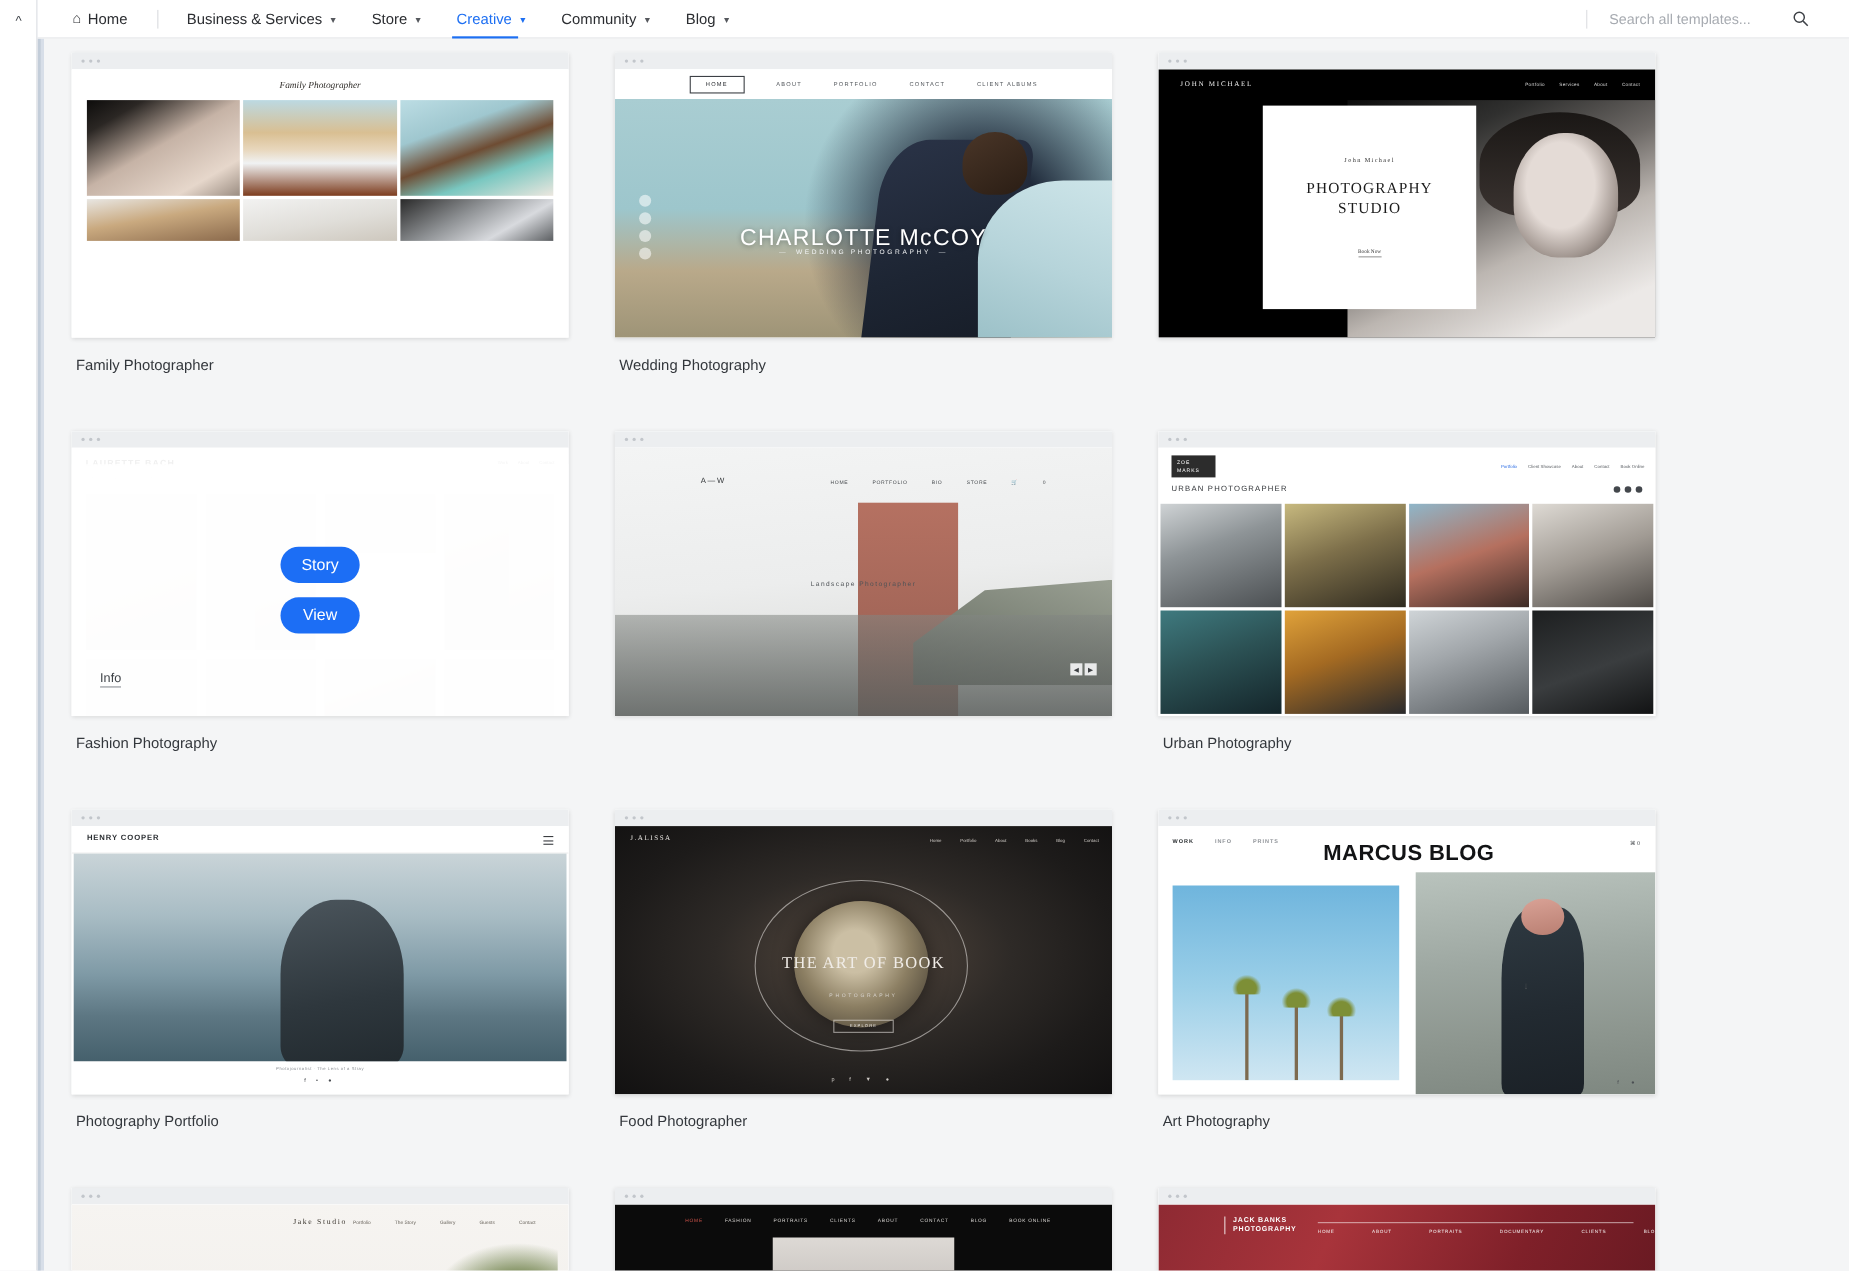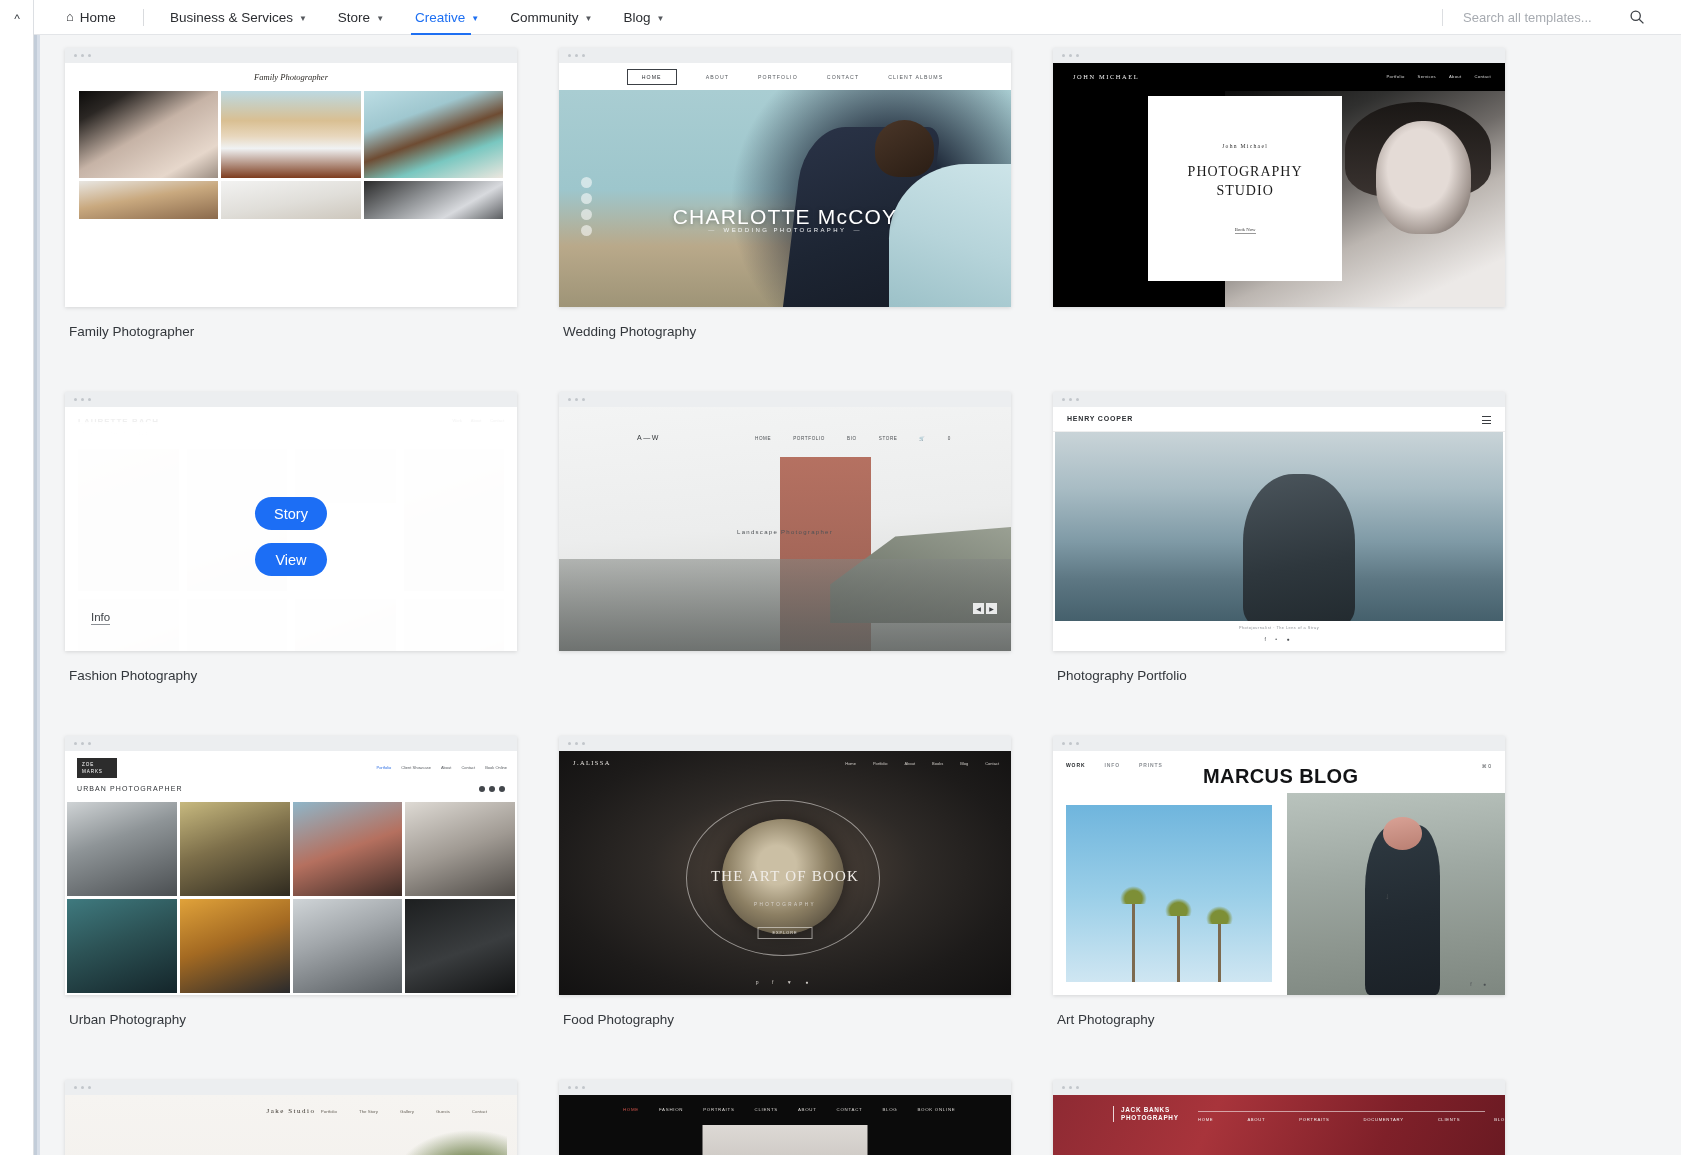--- a/index.html
+++ b/index.html
@@ -559,50 +559,20 @@
     </div>
 
     <div class="card-wrap">
       <div class="card">
         <div class="card-chrome">
           <span class="dot"></span>
           <span class="dot"></span>
           <span class="dot"></span>
         </div>
         <div class="card-body">
-          <div class="site c7">
-            <div class="c7-bar">
-              <div class="c7-logo">HENRY COOPER</div>
-              <div class="c7-burger">
-                <i></i>
-                <i></i>
-                <i></i>
-              </div>
-            </div>
-            <div class="c7-photo">
-              <div class="c7-person"></div>
-            </div>
-            <div class="c7-foot">
-              <div class="ft">Photojournalist · The Lens of a Stray</div>
-              <div class="ic">f • ●</div>
-            </div>
-          </div>
-        </div>
-      </div>
-      <div class="card-title">Photography Portfolio</div>
-    </div>
-
-    <div class="card-wrap">
-      <div class="card">
-        <div class="card-chrome">
-          <span class="dot"></span>
-          <span class="dot"></span>
-          <span class="dot"></span>
-        </div>
-        <div class="card-body">
           <div class="site c6">
             <div class="c6-logo">
               <span>ZOE</span><br>
               <span>MARKS</span>
             </div>
             <div class="c6-nav">
               <span class="on">Portfolio</span>
               <span>Client Showcase</span>
               <span>About</span>
               <span>Contact</span>
@@ -631,40 +601,70 @@
     </div>
 
     <div class="card-wrap">
       <div class="card">
         <div class="card-chrome">
           <span class="dot"></span>
           <span class="dot"></span>
           <span class="dot"></span>
         </div>
         <div class="card-body">
+          <div class="site c7">
+            <div class="c7-bar">
+              <div class="c7-logo">HENRY COOPER</div>
+              <div class="c7-burger">
+                <i></i>
+                <i></i>
+                <i></i>
+              </div>
+            </div>
+            <div class="c7-photo">
+              <div class="c7-person"></div>
+            </div>
+            <div class="c7-foot">
+              <div class="ft">Photojournalist · The Lens of a Stray</div>
+              <div class="ic">f • ●</div>
+            </div>
+          </div>
+        </div>
+      </div>
+      <div class="card-title">Photography Portfolio</div>
+    </div>
+
+    <div class="card-wrap">
+      <div class="card">
+        <div class="card-chrome">
+          <span class="dot"></span>
+          <span class="dot"></span>
+          <span class="dot"></span>
+        </div>
+        <div class="card-body">
           <div class="site c8">
             <div class="c8-logo">J.ALISSA</div>
             <div class="c8-nav">
               <span>Home</span>
               <span>Portfolio</span>
               <span>About</span>
               <span>Books</span>
               <span>Blog</span>
               <span>Contact</span>
             </div>
             <div class="c8-plate"></div>
             <div class="c8-ring"></div>
             <div class="c8-title">THE ART OF BOOK</div>
             <div class="c8-sub">PHOTOGRAPHY</div>
             <div class="c8-btn">EXPLORE</div>
             <div class="c8-soc">p f ▼ ●</div>
           </div>
         </div>
       </div>
-      <div class="card-title">Food Photography</div>
+      <div class="card-title">Food Photographer</div>
     </div>
 
     <div class="card-wrap">
       <div class="card">
         <div class="card-chrome">
           <span class="dot"></span>
           <span class="dot"></span>
           <span class="dot"></span>
         </div>
         <div class="card-body">

